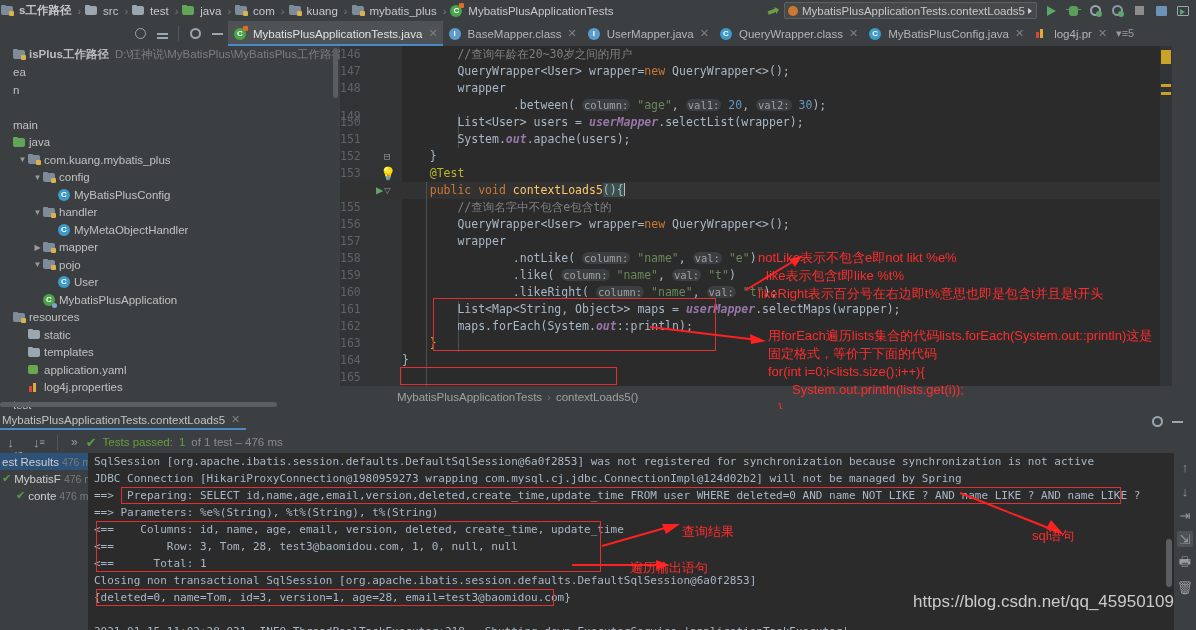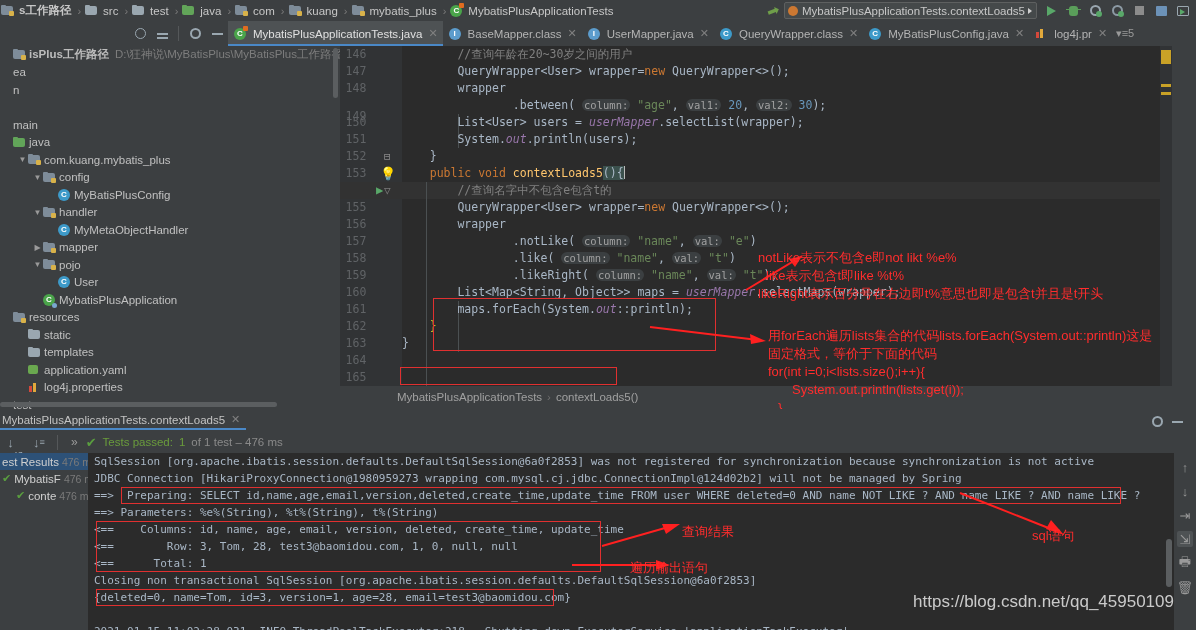--- a/index.html
+++ b/index.html
@@ -109,34 +109,34 @@
   
   .editor {
     position: absolute; left: 340px; top: 46px; width: 820px; height: 340px;
     background: #2b2b2b; overflow: hidden;
     font-family: "DejaVu Sans Mono", monospace; font-size: 11.5px;
   }
   .gutter { position: absolute; left: 0; top: 0; width: 62px; height: 340px;
     background: #313335; }
   .code-area { position: absolute; left: 62px; top: 0; right: 0; height: 340px; }
   .cline { height: 17px; line-height: 17px; white-space: pre; position: relative; }
-  .lnum { position: absolute; left: 0; width: 32px; text-align: center;
+  .lnum { position: absolute; left: 0; width: 32px; text-align: left;
     color: #606366; height: 17px; line-height: 17px; font-size: 11.5px;
     font-family: "DejaVu Sans Mono", monospace; }
   .lnum.cur { color: #a4a3a3; }
   .gmark { position: absolute; height: 17px; line-height: 17px; font-size: 11px; }
   .indent-guide { position: absolute; width: 1px; background: #4b5052; }
 
   .k { color: #cc7832; }   
   .s { color: #6a8759; }   
   .n { color: #6897bb; }   
   .c { color: #808080; }   
   .t { color: #a9b7c6; }   
   .f { color: #ffc66d; }   
-  .fld { color: #9876aa; font-style: italic; }  
+  .fld { color: #9876aa; font-style: italic; font-weight: bold; }  
   .an { color: #bbb529; }  
   .hint { color: #a1a1a1; background: #3b3f41; border-radius: 6px; padding: 0 2px; font-size: 10.5px; }
   .cursor-brace { background: #3b514d; color: #a9b7c6; }
   .caret { display:inline-block; width:1px; height:13px; background:#bbbbbb; vertical-align:-2px; }
 
   .code-hl-line { position: absolute; left: 0; right: 0; height: 17px; background: #323232; }
 
   
   .redbox { position: absolute; border: 1.2px solid #e03030; pointer-events: none; }
 
@@ -514,22 +514,23 @@
     <div class="gmark" style="left:44px;top:339px;color:#8a8a8a;">⊟</div>
     <div class="indent-guide" style="left:118px;top:68px;height:34px;"></div>
     <div class="indent-guide" style="left:86px;top:136px;height:220px;"></div>
     <div class="indent-guide" style="left:118px;top:255px;height:51px;"></div>
     <div class="code-area" id="codelines">
         <div class="cline">        <span class="c">//查询年龄在20~30岁之间的用户</span></div>
         <div class="cline">        <span class="t">QueryWrapper&lt;User&gt; wrapper=</span><span class="k">new </span><span class="t">QueryWrapper&lt;&gt;();</span></div>
         <div class="cline">        <span class="t">wrapper</span></div>
         <div class="cline">                <span class="t">.between(</span> <span class="hint">column:</span> <span class="s">"age"</span><span class="t">,</span> <span class="hint">val1:</span> <span class="n">20</span><span class="t">,</span> <span class="hint">val2:</span> <span class="n">30</span><span class="t">);</span></div>
         <div class="cline">        <span class="t">List&lt;User&gt; users = </span><span class="fld">userMapper</span><span class="t">.selectList(wrapper);</span></div>
-        <div class="cline">        <span class="t">System.</span><span class="fld">out</span><span class="t">.println(users);</span></div>
+        <div class="cline">        <span class="t">System.</span><span class="fld">out</span><span class="t">.apache(users);</span></div>
         <div class="cline">    <span class="t">}</span></div>
+        <div class="cline">    <span class="an">@Test</span></div>
         <div class="cline">    <span class="k">public void </span><span class="f">contextLoads5</span><span class="cursor-brace">(){</span><span class="caret"></span></div>
         <div class="cline">        <span class="c">//查询名字中不包含e包含t的</span></div>
         <div class="cline">        <span class="t">QueryWrapper&lt;User&gt; wrapper=</span><span class="k">new </span><span class="t">QueryWrapper&lt;&gt;();</span></div>
         <div class="cline">        <span class="t">wrapper</span></div>
         <div class="cline">                <span class="t">.notLike(</span> <span class="hint">column:</span> <span class="s">"name"</span><span class="t">,</span> <span class="hint">val:</span> <span class="s">"e"</span><span class="t">)</span></div>
         <div class="cline">                <span class="t">.like(</span> <span class="hint">column:</span> <span class="s">"name"</span><span class="t">,</span> <span class="hint">val:</span> <span class="s">"t"</span><span class="t">)</span></div>
         <div class="cline">                <span class="t">.likeRight(</span> <span class="hint">column:</span> <span class="s">"name"</span><span class="t">,</span> <span class="hint">val:</span> <span class="s">"t"</span><span class="t">);</span></div>
         <div class="cline">        <span class="t">List&lt;Map&lt;String, Object&gt;&gt; maps = </span><span class="fld">userMapper</span><span class="t">.selectMaps(wrapper);</span></div>
         <div class="cline">        <span class="t">maps.forEach(System.</span><span class="fld">out</span><span class="t">::println);</span></div>
         <div class="cline">    <span class="an">}</span></div>

